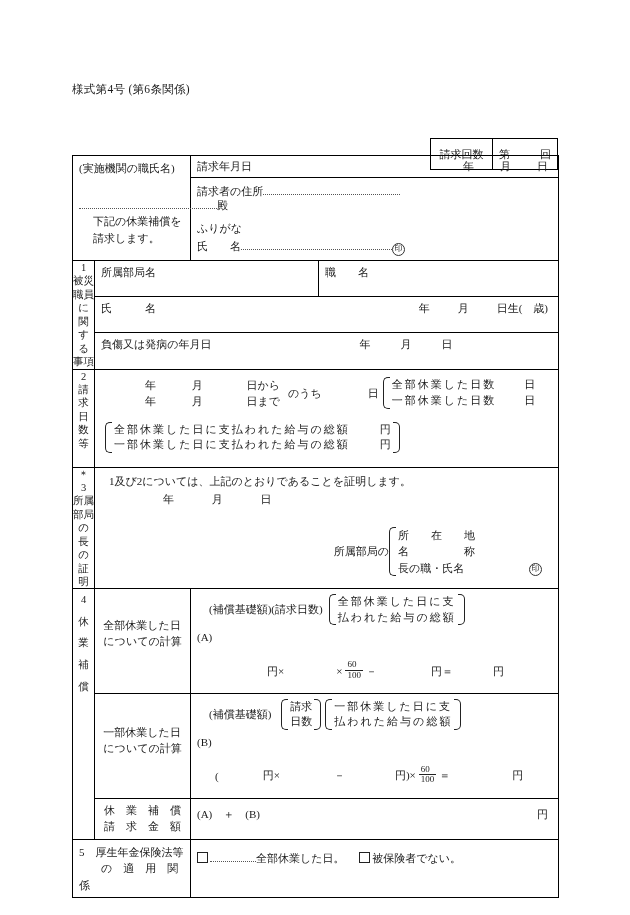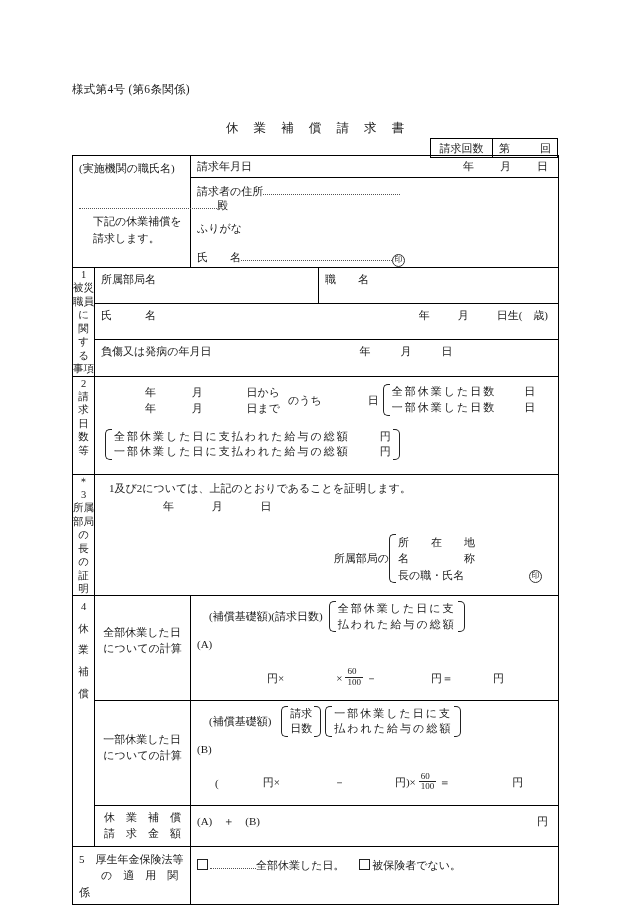--- a/index.html
+++ b/index.html
@@ -40,21 +40,21 @@
     letter-spacing: 6px;
     text-indent: 6px;
     white-space: nowrap;
   }
   
   .count-box {
     position: absolute;
     left: 430px;
     top: 138px;
     width: 128px;
-    height: 20px;
+    height: 32px;
     border: 1px solid #000;
     box-sizing: border-box;
     display: flex;
     font-size: 11px;
   }
   .count-box .cb-label {
     width: 62px;
     border-right: 1px solid #000;
     display: flex;
     align-items: center;
@@ -176,21 +176,20 @@
     margin-right: 2px;
   }
 </style>
 </head>
 <body>
 
 <div class="page">
 
   <div class="form-no">様式第4号 (第6条関係)</div>
 
-  <div class="doc-title">休 業 補 償 請 求 書</div>
 
   <div class="count-box">
     <div class="cb-label">請求回数</div>
     <div class="cb-val">
       <span>第</span>
       <span>回</span>
     </div>
   </div>
 
   <table class="tbl">
@@ -219,21 +218,21 @@
             <span>年</span>
             <span>月</span>
             <span>日</span>
           </span>
         </div>
         <div style="padding:6px 6px 0 6px">
           <div style="white-space:nowrap">
             <span>請求者の住所</span><span class="dots" style="width:137px; height:10px"></span>
           </div>
           <div style="margin-top:22px">ふりがな</div>
-          <div style="white-space:nowrap; margin-top:14px">
+          <div style="white-space:nowrap; margin-top:3px">
             <span>氏　　名</span><span class="dots" style="width:151px; height:10px"></span><span class="seal">印</span>
           </div>
         </div>
       </td>
     </tr>
 
     <tr>
       <td rowspan="3" class="vlabel">1
 被災
 職員

